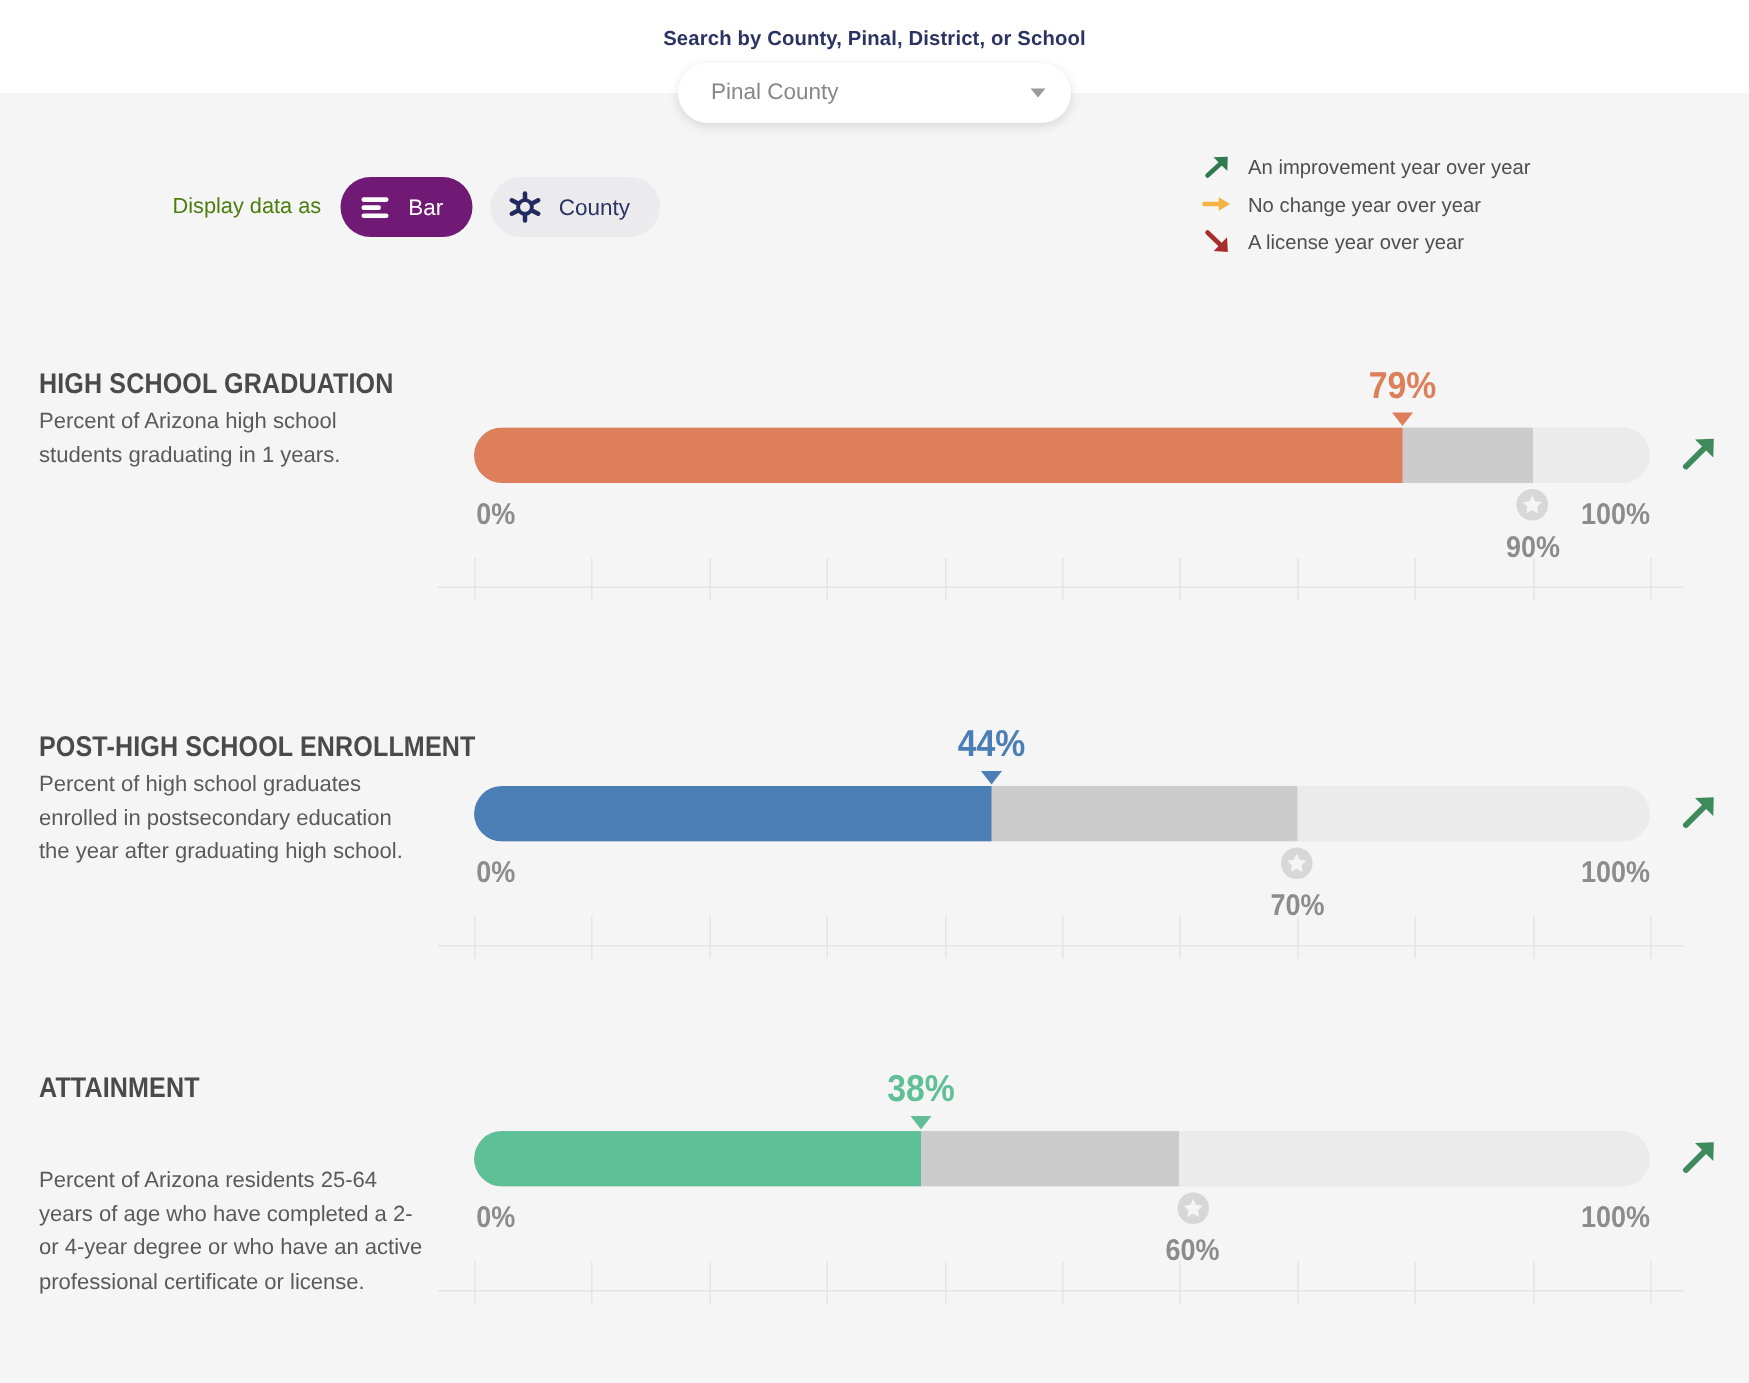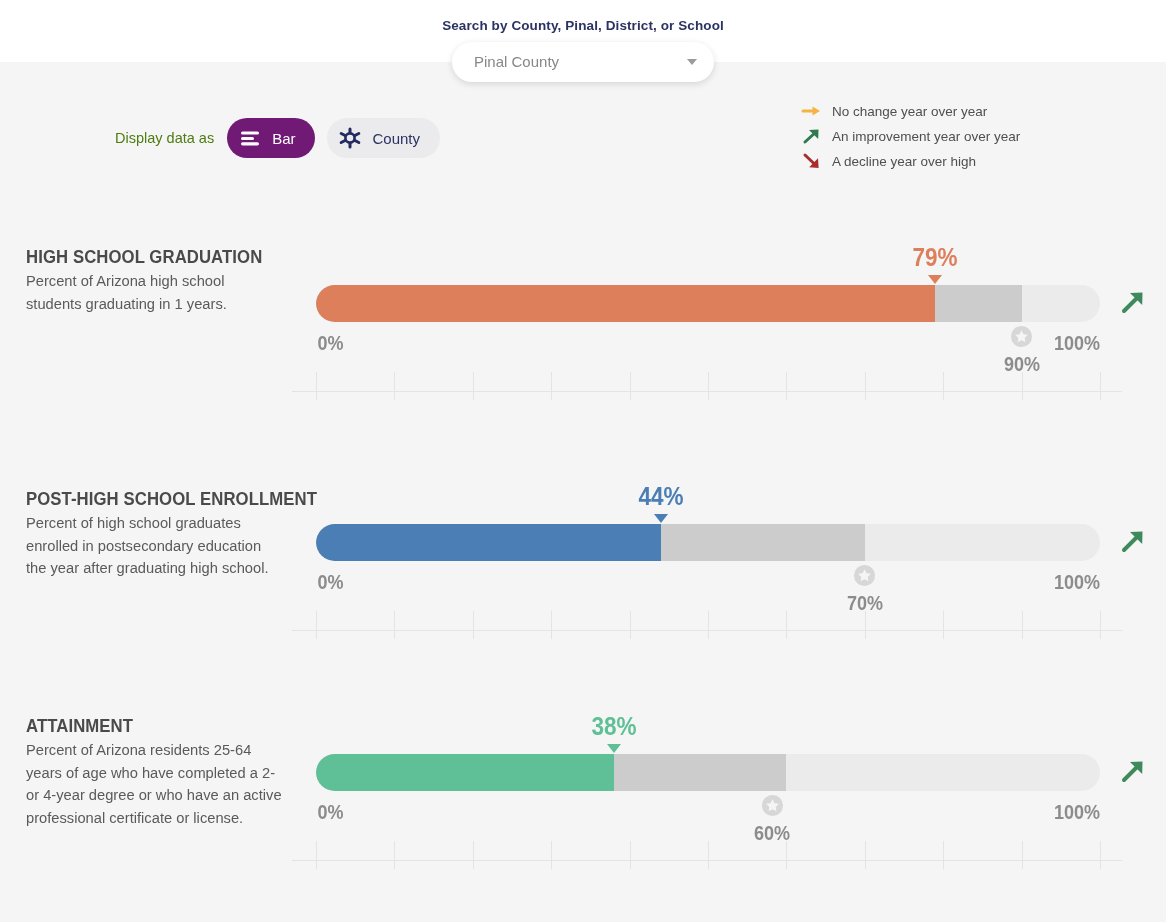--- a/index.html
+++ b/index.html
@@ -296,43 +296,43 @@
       </svg>
     </span>
     <span class="seg-label">County</span>
   </button>
 </div>
 
 <div class="legend">
   <div class="legend-row">
     <span class="legend-icon">
       <svg viewBox="0 0 24 20" width="24" height="20">
+        <path d="M5 16 L16.5 5.5" stroke="#2f7a4e" stroke-width="3" stroke-linecap="round"></path>
+        <path d="M18.5 3.5 L18.2 13 L9 3.9 Z" fill="#2f7a4e"></path>
+      </svg>
+    </span>
+    <span class="legend-text">An improvement year over year</span>
+  </div>
+  <div class="legend-row">
+    <span class="legend-icon">
+      <svg viewBox="0 0 24 20" width="24" height="20">
         <path d="M3 10 L15 10" stroke="#f5b342" stroke-width="3" stroke-linecap="round"></path>
         <path d="M20 10 L12.5 5.5 L12.5 14.5 Z" fill="#f5b342"></path>
       </svg>
     </span>
     <span class="legend-text">No change year over year</span>
   </div>
   <div class="legend-row">
     <span class="legend-icon">
       <svg viewBox="0 0 24 20" width="24" height="20">
-        <path d="M5 16 L16.5 5.5" stroke="#2f7a4e" stroke-width="3" stroke-linecap="round"></path>
-        <path d="M18.5 3.5 L18.2 13 L9 3.9 Z" fill="#2f7a4e"></path>
-      </svg>
-    </span>
-    <span class="legend-text">An improvement year over year</span>
-  </div>
-  <div class="legend-row">
-    <span class="legend-icon">
-      <svg viewBox="0 0 24 20" width="24" height="20">
         <path d="M5 4 L16 14.5" stroke="#a82d2d" stroke-width="3" stroke-linecap="round"></path>
         <path d="M18.6 17 L9.2 16.3 L18 7.2 Z" fill="#a82d2d"></path>
       </svg>
     </span>
-    <span class="legend-text">A decline year over high</span>
+    <span class="legend-text">A license year over year</span>
   </div>
 </div>
 
 <div id="metrics-host">
     <div class="metric" style="top: 0px;">
       <div class="metric-title" style="top:246px">HIGH SCHOOL GRADUATION</div>
       <div class="metric-desc" style="top:270px">Percent of Arizona high school students graduating in 1 years.</div>
       <div class="chart" style="top:0">
         <div class="value-label" style="left:619.36px; top:243px; color:#dd7f5b">79%</div>
         <div class="value-caret" style="left:619.36px; top:275px; border-top:9px solid #dd7f5b"></div>
@@ -397,31 +397,31 @@
           <span class="tick" style="left:494.40000000000003px"></span>
           <span class="tick" style="left:572.8000000000001px"></span>
           <span class="tick" style="left:651.2px"></span>
           <span class="tick" style="left:729.6px"></span>
           <span class="tick" style="left:808px"></span>
         </div>
       </div>
     </div>
     <div class="metric" style="top: 0px;">
       <div class="metric-title" style="top:715px">ATTAINMENT</div>
-      <div class="metric-desc" style="top:739px">Percent of Arizona residents 25-64 years of age who have completed a 2- or 4-year degree or who have an active professional certificate or license.</div>
+      <div class="metric-desc" style="top:776px">Percent of Arizona residents 25-64 years of age who have completed a 2- or 4-year degree or who have an active professional certificate or license.</div>
       <div class="chart" style="top:0">
         <div class="value-label" style="left:297.92px; top:712px; color:#5fbf96">38%</div>
         <div class="value-caret" style="left:297.92px; top:744px; border-top:9px solid #5fbf96"></div>
         <div class="track" style="top:754px">
           <div class="track-mid" style="width:470.4px"></div>
           <div class="track-fill" style="width:297.92px; background:#5fbf96"></div>
         </div>
         <div class="axis-end" style="left:0px; top:801px">0%</div>
         <div class="axis-end right" style="left:784px; top:801px">100%</div>
-        <div class="goal" style="left:456px; top:794px"><span><svg viewBox="0 0 24 24" width="23" height="23">
+        <div class="goal" style="left:479px; top:794px"><span><svg viewBox="0 0 24 24" width="23" height="23">
               <circle cx="12" cy="12" r="11" fill="#d7d7d7"></circle>
               <path d="M12 5.4l2.05 4.15 4.58.67-3.31 3.23.78 4.56L12 15.86l-4.1 2.15.78-4.56-3.31-3.23 4.58-.67z" fill="#f5f5f6"></path>
             </svg></span><span class="goal-text">60%</span></div>
         <div class="trend-arrow" style="left:802px; top:756px"><svg viewBox="0 0 30 30" width="30" height="30">
             <path d="M6 24 L21 9" stroke="#3e8a5c" stroke-width="4" stroke-linecap="round"></path>
             <path d="M24.5 5.5 L24.2 18 L12 6 Z" fill="#3e8a5c"></path>
           </svg></div>
         <div class="ticks" style="top:839px">
           <span class="tick-baseline"></span>
           <span class="tick" style="left:24px"></span>

